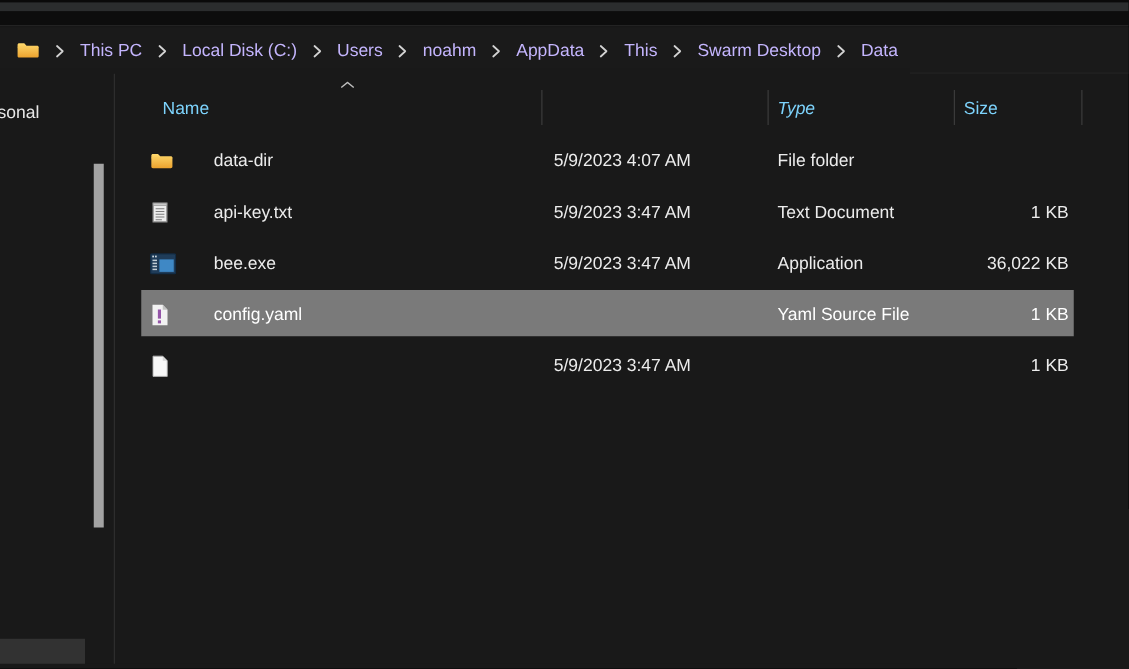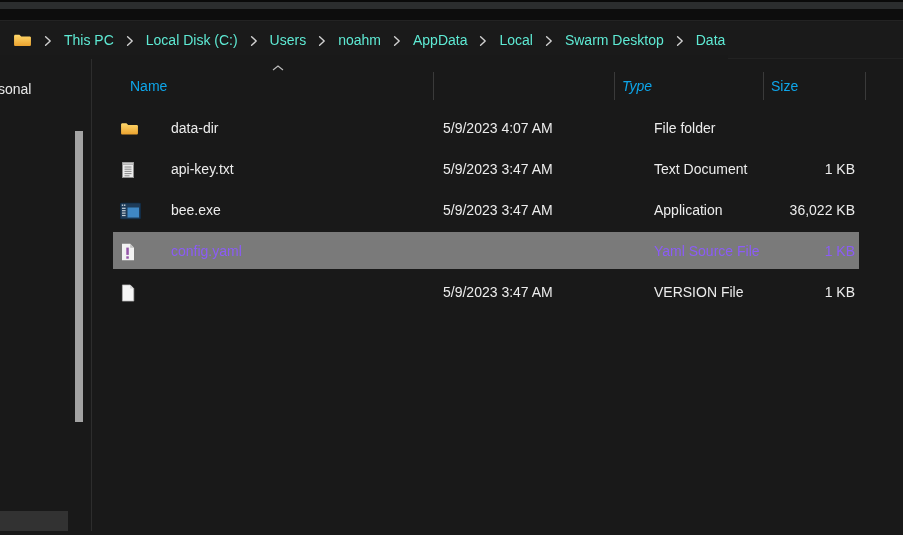--- a/index.html
+++ b/index.html
@@ -10,51 +10,51 @@
     -webkit-font-smoothing:antialiased;
   }
   
   .strip-top    { position:absolute; left:0; top:0;  width:903px; height:2px;  background:#0a0a0a; }
   .strip-gray   { position:absolute; left:0; top:2px; width:903px; height:7px; background:#2b2d2e; }
   .strip-dark   { position:absolute; left:0; top:9px; width:903px; height:12px; background:#0d0d0d; border-bottom:1px solid #232323; }
   
   .breadcrumb-bar {
     position:absolute; left:0; top:22px; width:903px; height:37px; background:#1a1a1a;
     display:flex; align-items:center; gap:12px; padding-left:13px;
-    font-size:14px; color:#5eead4; border-bottom:1px solid #222222;
+    font-size:14px; color:#c4b5fd; border-bottom:1px solid #222222;
   }
   .bc-item { white-space:nowrap; cursor:default; }
   .bc-chevron { display:flex; align-items:center; margin-top:1px; }
   .bc-folder { display:flex; align-items:center; }
   
   .body-area { position:absolute; left:0; top:55px; width:728px; height:476px; background:#191919; }
   .pane-divider { position:absolute; left:91px; top:4px; bottom:0; width:1px; background:#2d2d2d; }
   
   .sidebar { position:absolute; left:0; top:0; width:91px; height:476px; }
   .sidebar-fragment { position:absolute; left:-2px; top:26px; font-size:14px; color:#e8e8e8; white-space:nowrap; }
   .scroll-thumb { position:absolute; left:75px; top:76px; width:8px; height:291px; background:#a3a3a3; }
   .bottom-box { position:absolute; left:0; top:456px; width:68px; height:20px; background:#323232; }
   
   .file-area { position:absolute; left:92px; top:0; width:811px; height:476px; }
   .list-header { position:absolute; left:0; top:13px; width:811px; height:36px; }
-  .hdr-label { position:absolute; top:0; height:36px; line-height:36px; font-size:14px; color:#0ea5e9; white-space:nowrap; cursor:default; }
+  .hdr-label { position:absolute; top:0; height:36px; line-height:36px; font-size:14px; color:#7dd3fc; white-space:nowrap; cursor:default; }
   .hdr-name { left:38px; } .hdr-date { left:351px; } .hdr-type { left:530px;font-style:italic; } .hdr-size { left:679px; }
   .sort-caret { position:absolute; left:180px; top:-3px; display:flex; }
   .hdr-sep { position:absolute; top:4px; width:1px; height:28px; background:#3a3a3a; }
   .sep1 { left:341px; } .sep2 { left:522px; } .sep3 { left:671px; } .sep4 { left:773px; }
   
   .rows { position:absolute; left:0; top:53px; width:811px; }
   .row { position:relative; width:811px; height:41px; cursor:default; }
   .sel-bg { display:none; }
   .row.selected .sel-bg { display:block; position:absolute; left:21px; top:1px; width:746px; height:37px; background:#7a7a7a; z-index:0; }
   .cell { position:absolute; top:0; height:41px; line-height:41px; font-size:14px; color:#ececec; white-space:nowrap; z-index:1; }
   .cell-icon { position:absolute; left:28px; top:50%; transform:translateY(-50%); display:flex; z-index:1; }
-  .c-name { left:55px;margin-left:24px; } .c-date { left:351px; } .c-type { left:530px;margin-left:32px; }
+  .c-name { left:55px;margin-left:24px; } .c-date { left:351px; } .c-type { left:530px; }
   .c-size { right:48px; text-align:right; }
-  .row.selected .cell { color:#8b5cf6; }
+  .row.selected .cell { color:#ffffff; }
   svg { display:block; }
 </style>
 </head>
 <body>
 
 <svg width="0" height="0" style="position:absolute">
   <defs>
     <linearGradient id="gradFolder" x1="0" y1="0" x2="0" y2="1">
       <stop offset="0" stop-color="#ffd96d"></stop>
         <stop offset="1" stop-color="#eba22e"></stop>
@@ -145,21 +145,21 @@
         <svg width="8" height="12">
           <use href="#sym-chevron"></use>
         </svg>
       </span>
     <span class="bc-item">AppData</span>
     <span class="bc-chevron">
         <svg width="8" height="12">
           <use href="#sym-chevron"></use>
         </svg>
       </span>
-    <span class="bc-item">Local</span>
+    <span class="bc-item">This</span>
     <span class="bc-chevron">
         <svg width="8" height="12">
           <use href="#sym-chevron"></use>
         </svg>
       </span>
     <span class="bc-item">Swarm Desktop</span>
     <span class="bc-chevron">
         <svg width="8" height="12">
           <use href="#sym-chevron"></use>
         </svg>
@@ -244,20 +244,19 @@
           <span class="cell c-size">1 KB</span>
         </div>
 
         <div class="row">
           <span class="cell-icon">
               <svg width="16" height="18">
                 <use href="#sym-blank"></use>
               </svg>
             </span>
           <span class="cell c-date">5/9/2023 3:47 AM</span>
-          <span class="cell c-type">VERSION File</span>
           <span class="cell c-size">1 KB</span>
         </div>
 
       </div>
     </div>
   </div>
 </div>
 
 </body></html>

